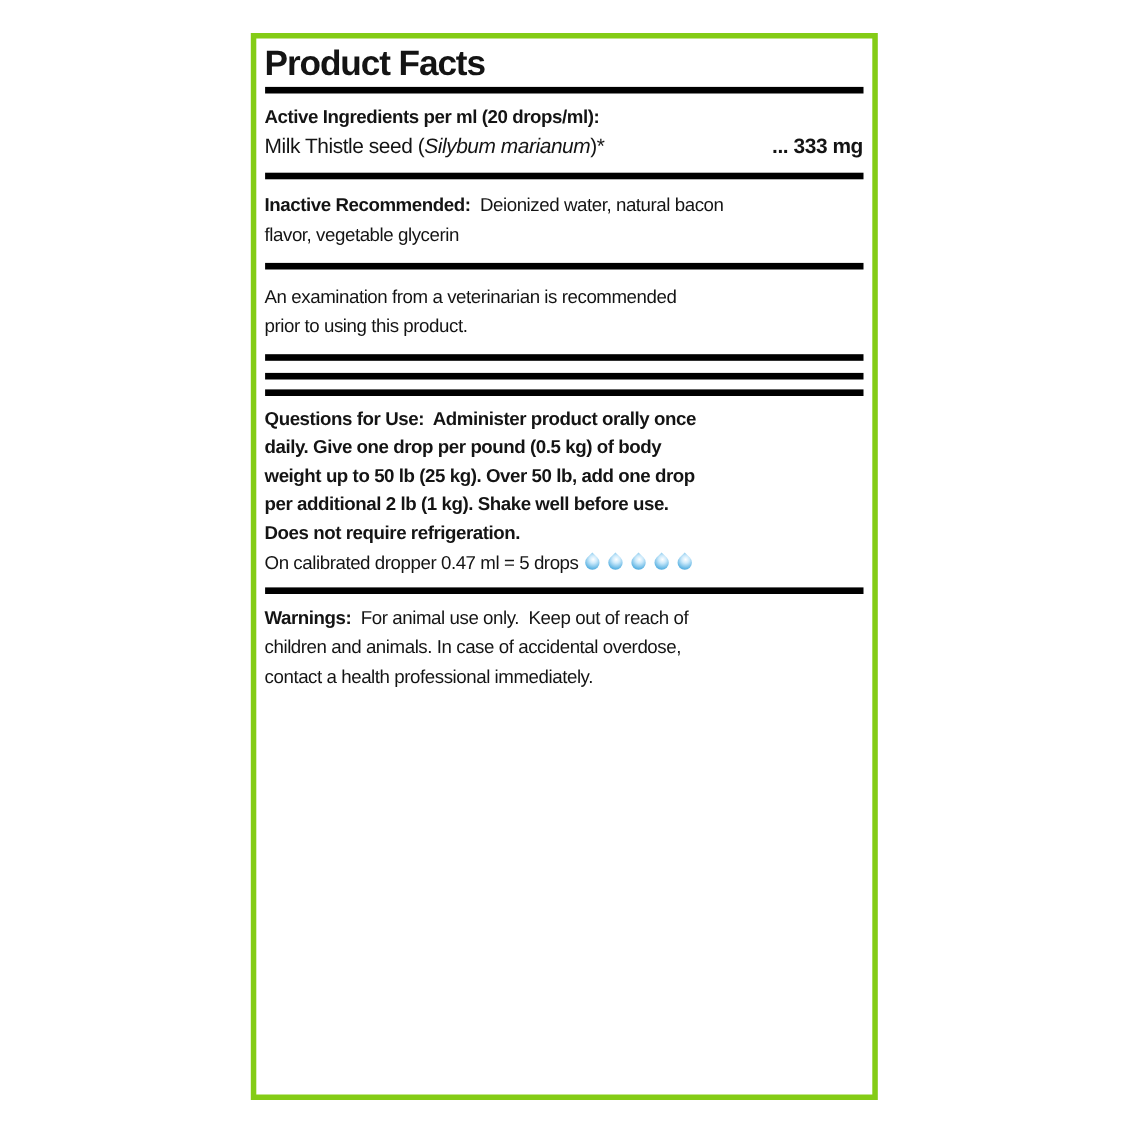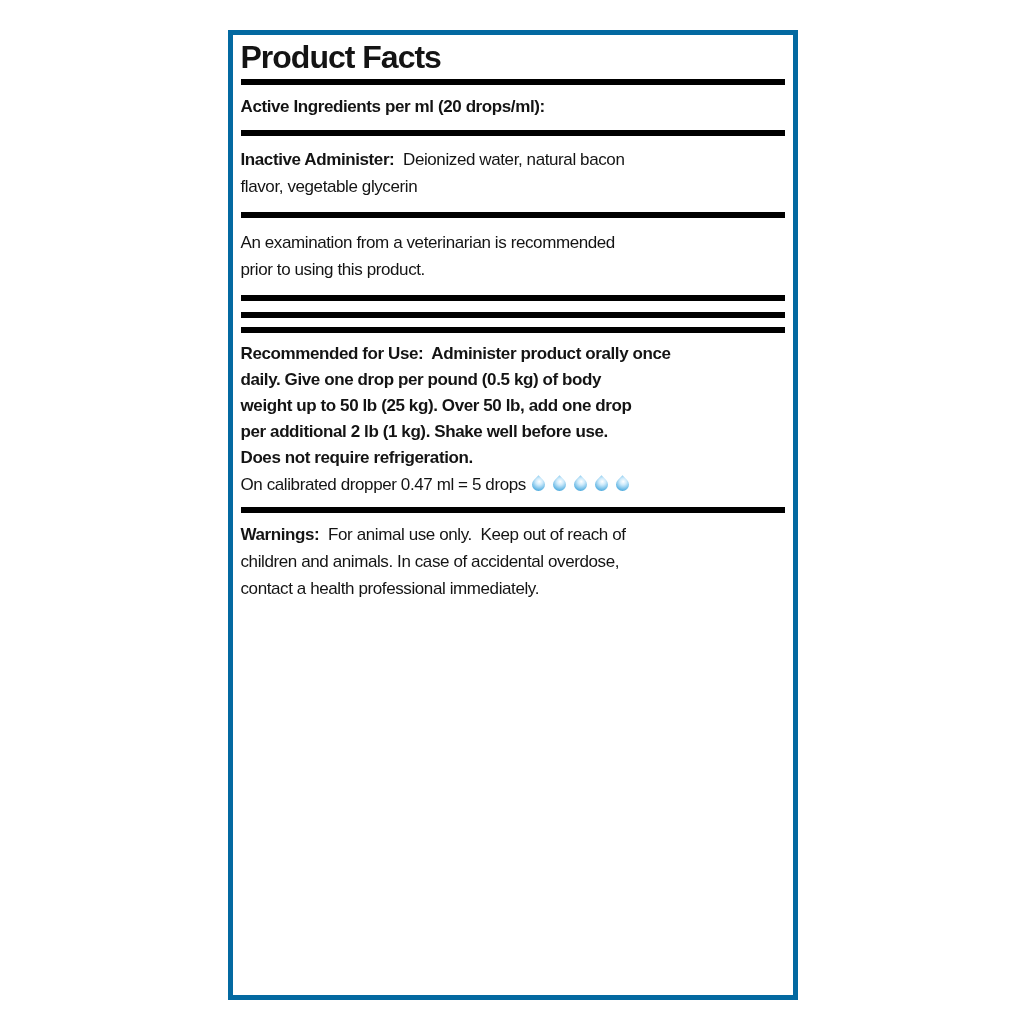--- a/index.html
+++ b/index.html
@@ -4,21 +4,21 @@
 <style>
   * { margin: 0; padding: 0; box-sizing: border-box; }
   html, body {
     width: 1025px; height: 1025px;
     background: #ffffff;
     font-family: "Liberation Sans", sans-serif;
   }
   .label-box {
     width: 570px; height: 970px;
     margin: 30px auto 0;
-    border: 5px solid #0369a1;
+    border: 5px solid #84cc16;
     padding: 2px 8px 0;
     color: #141414;
     letter-spacing: -0.4px;
     overflow: hidden;
     background: #fff;
   }
   .title {
     font-size: 32px;
     font-weight: bold;
     letter-spacing: -1px;
@@ -65,46 +65,50 @@
 </head>
 <body>
 
 <div class="label-box">
 
   <h1 class="title" data-bind="label.title">Product Facts</h1>
   <div class="rule after-title"></div>
 
   <section>
     <p class="b" data-bind="label.active_ingredients.heading">Active Ingredients per ml (20 drops/ml):</p>
+    <div class="row">
+      <span><span data-bind="label.active_ingredients.ingredient_pre">Milk Thistle seed (</span><em data-bind="label.active_ingredients.ingredient_latin">Silybum marianum</em><span data-bind="label.active_ingredients.ingredient_post">)*</span></span>
+      <span class="b" data-bind="label.active_ingredients.amount">... 333 mg</span>
+    </div>
   </section>
 
   <div class="rule r2"></div>
 
   <section>
-    <p><span class="b" data-bind="label.inactive_ingredients.heading">Inactive Administer:</span><span data-bind="label.inactive_ingredients.text">  Deionized water, natural bacon
+    <p><span class="b" data-bind="label.inactive_ingredients.heading">Inactive Recommended:</span><span data-bind="label.inactive_ingredients.text">  Deionized water, natural bacon
 flavor, vegetable glycerin</span></p>
   </section>
 
   <div class="rule r3"></div>
 
   <section>
     <p class="para-gap" data-bind="label.cautions.p3">An examination from a veterinarian is recommended
 prior to using this product.</p>
   </section>
 
   <div class="rule r4"></div>
 
 
   <div class="rule r5"></div>
 
 
   <div class="rule r6"></div>
 
   <section>
-    <p class="tight"><span class="b" data-bind="label.directions.heading">Recommended for Use:</span><span class="b" data-bind="label.directions.text">  Administer product orally once
+    <p class="tight"><span class="b" data-bind="label.directions.heading">Questions for Use:</span><span class="b" data-bind="label.directions.text">  Administer product orally once
 daily. Give one drop per pound (0.5 kg) of body
 weight up to 50 lb (25 kg). Over 50 lb, add one drop
 per additional 2 lb (1 kg). Shake well before use.
 Does not require refrigeration.</span></p>
     <p><span data-bind="label.directions.dropper_note">On calibrated dropper 0.47 ml = 5 drops</span><span class="drops" style="--drop-color: #5ab2e2;">
           <span class="drop"></span>
           <span class="drop"></span>
           <span class="drop"></span>
           <span class="drop"></span>
           <span class="drop"></span>

